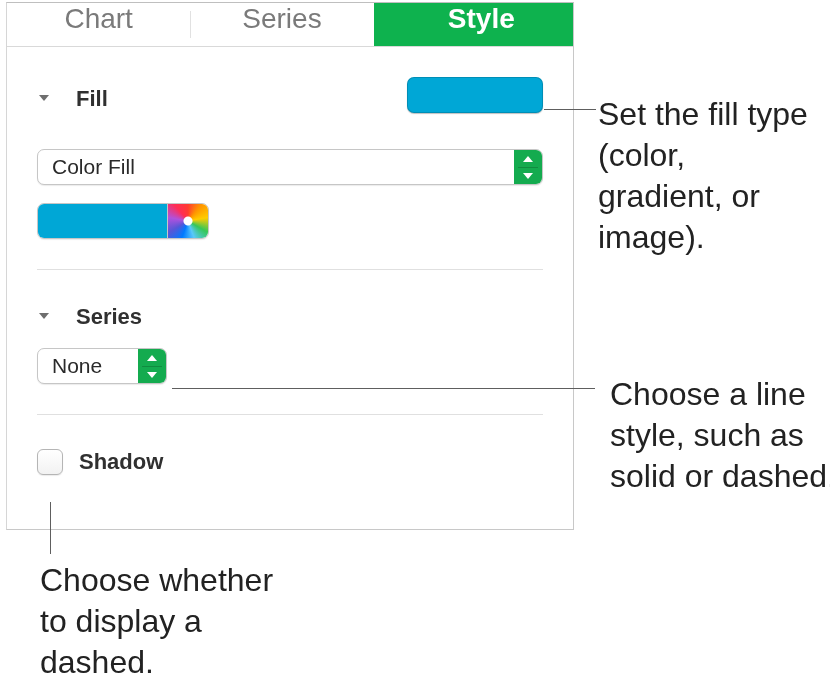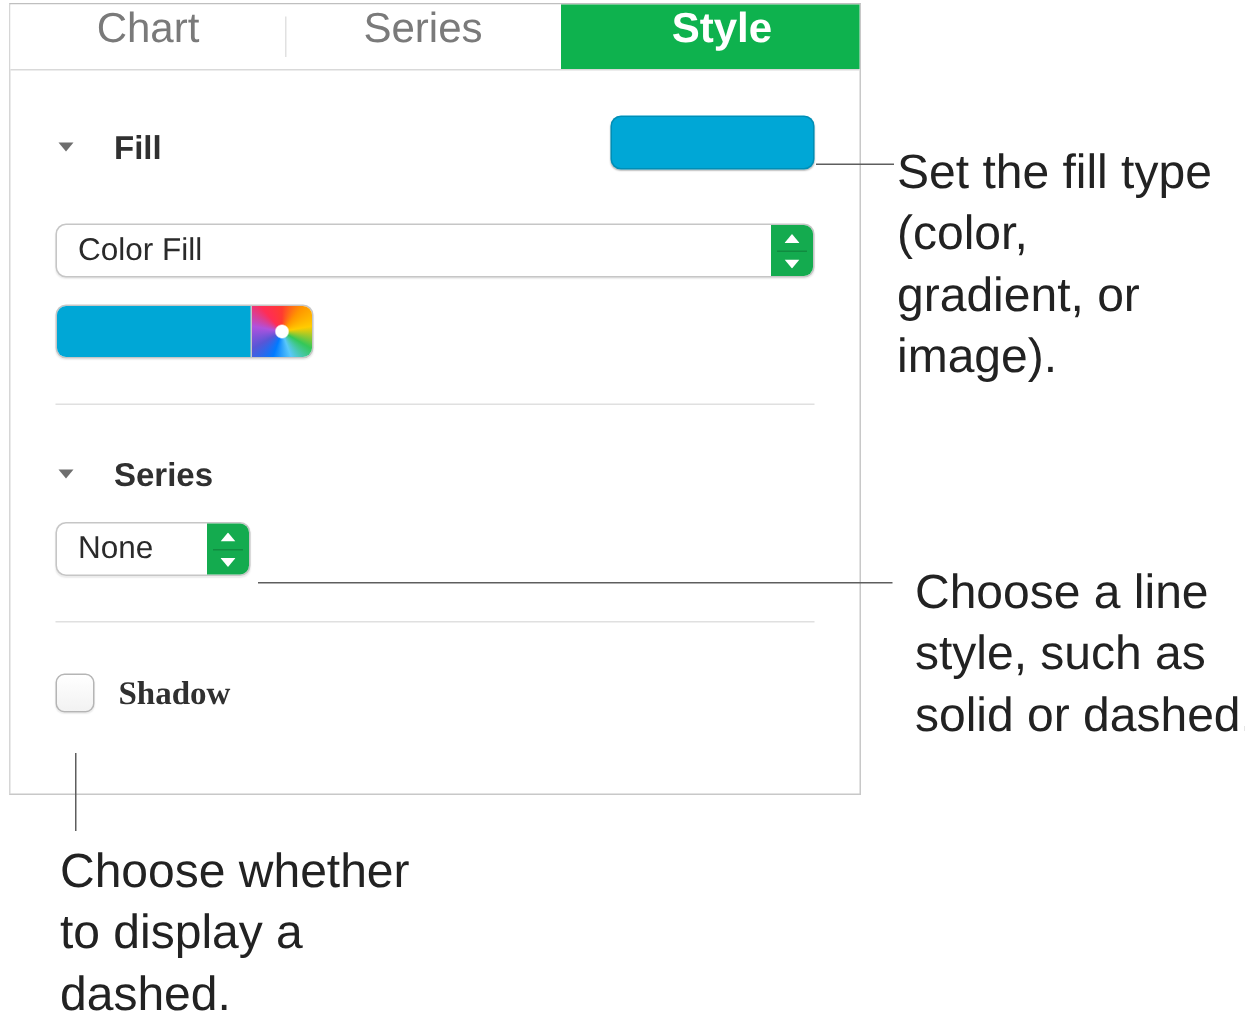--- a/index.html
+++ b/index.html
@@ -173,21 +173,20 @@
       border: 1px solid #b5b5b5;
       border-radius: 6px;
       background: linear-gradient(#fff, #f2f2f2);
       box-shadow: 0 1px 1px rgba(0,0,0,0.08);
       cursor: pointer;
     }
     .checkbox-label {
       font-weight: 700;
       font-size: 22px;
       color: #303030;
-      font-family: Liberation Serif, serif;
     }
 
     
     .callout {
       position: absolute;
       font-size: 32px;
       color: #222;
       line-height: 1.28;
     }
     .callout-line {

